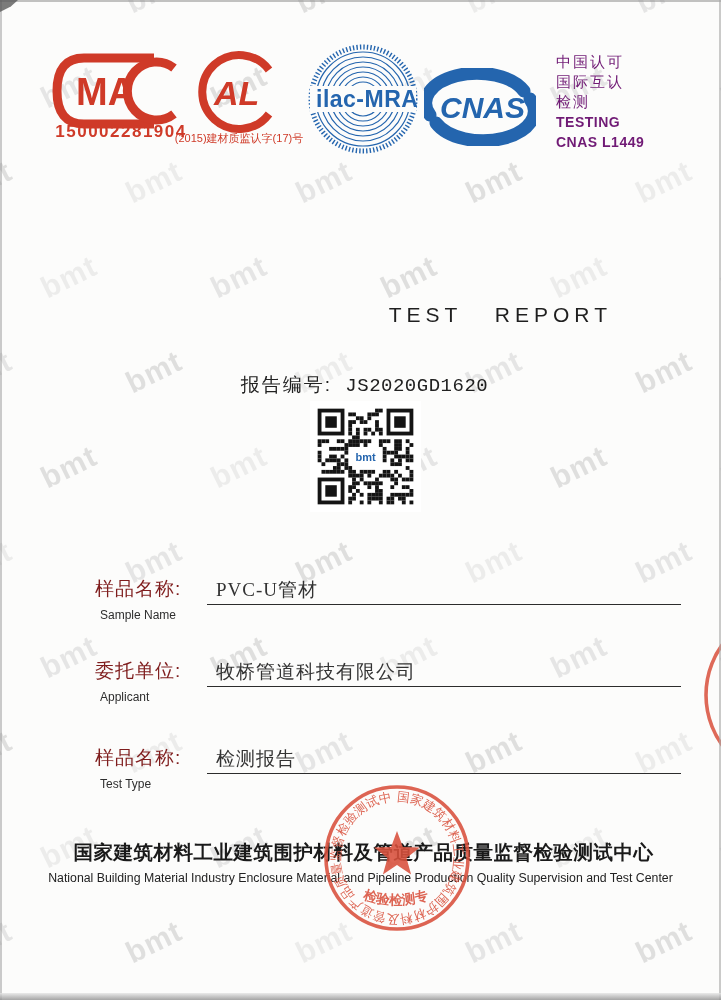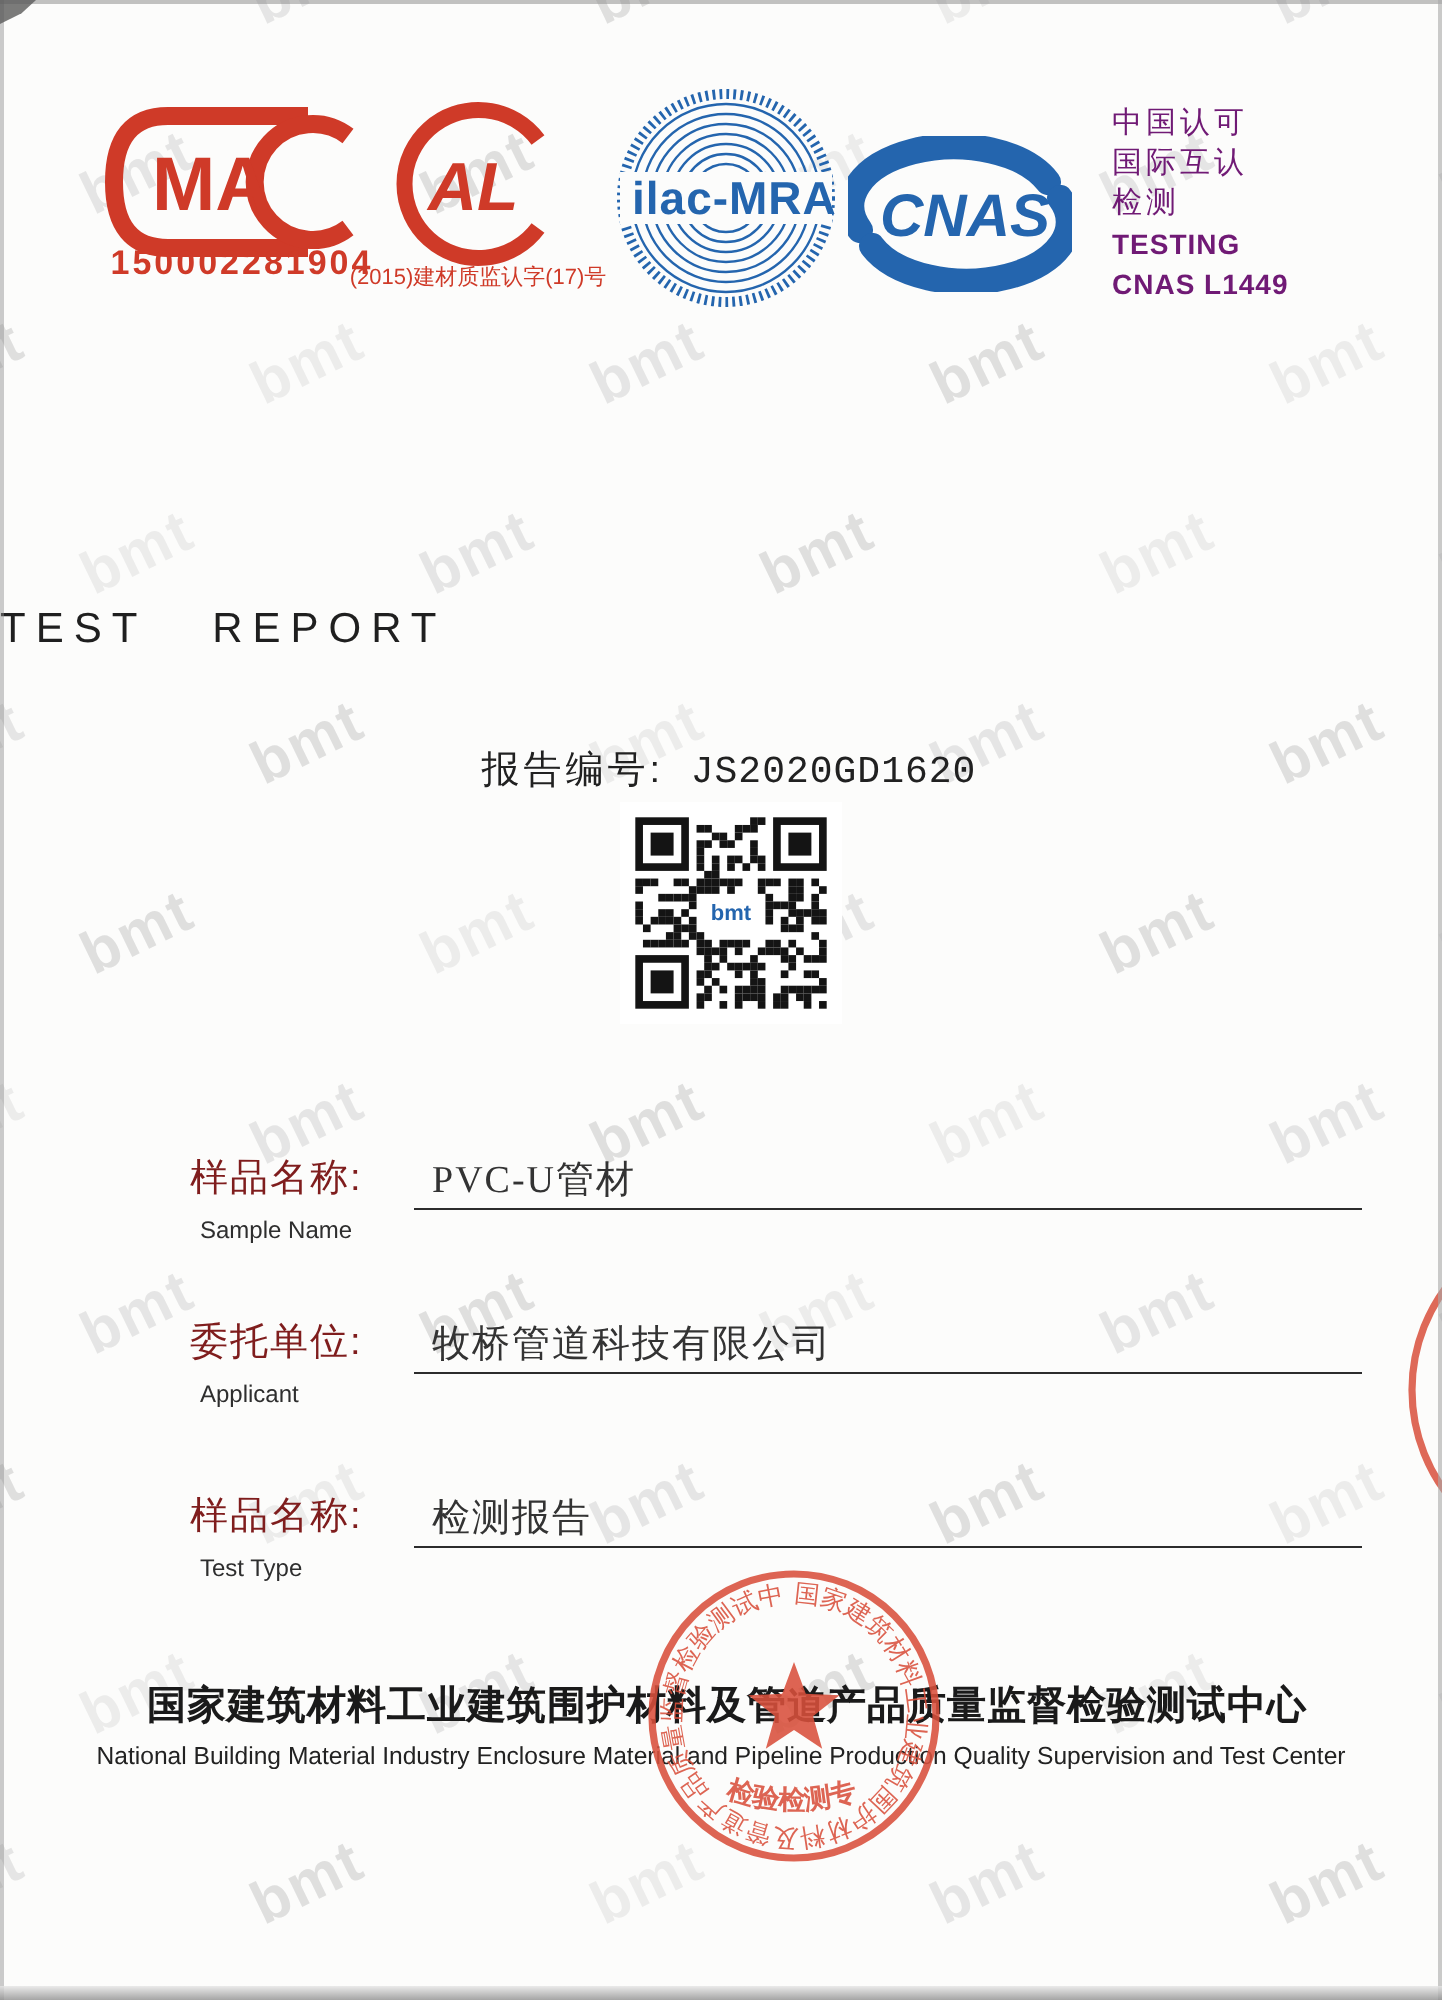--- a/index.html
+++ b/index.html
@@ -20,21 +20,21 @@
   
   .cma-number{left:50px;top:122px;width:142px;text-align:center;font-size:17px;font-weight:bold;
               letter-spacing:1.5px;color:#cf3a28;}
   .al-caption{left:174px;top:131px;width:130px;text-align:center;font-size:11px;color:#cf3a28;}
   .cnas-lines{left:556px;top:52px;line-height:20px;color:#701a75;}
   .cnas-lines .cn{font-size:15px;font-family:"Liberation Serif","DejaVu Serif",serif;letter-spacing:2px;}
   .cnas-lines .en{font-size:14px;font-weight:bold;letter-spacing:.5px;}
   
   .title-cn{left:0;top:228px;width:721px;text-align:center;font-size:47px;font-weight:bold;
             letter-spacing:42px;padding-left:66px;box-sizing:border-box;color:#171717;}
-  .title-en{left:0;top:303px;width:612px;text-align:left;font-size:21px;letter-spacing:5px;
+  .title-en{left:0;top:303px;width:612px;text-align:right;font-size:21px;letter-spacing:5px;
             word-spacing:22px;padding-left:0;box-sizing:border-box;color:#1f1f1f;}
   .report-no{left:0;top:372px;width:721px;text-align:center;font-size:19px;color:#212121;padding-left:8px;box-sizing:border-box;}
   .report-no .lab{letter-spacing:2px;}
   .report-no .val{font-family:"Liberation Mono","DejaVu Sans Mono",monospace;margin-left:8px;letter-spacing:.5px;}
   
   .qr-wrap{left:310px;top:401px;width:111px;height:111px;background:#fff;}
   .qr-center{position:absolute;left:39px;top:47px;width:33px;height:17px;background:#fff;
              display:flex;align-items:center;justify-content:center;font-size:11px;font-weight:bold;color:#2465ae;}
   
   .field .lab{position:absolute;left:95px;font-size:19px;font-weight:normal;letter-spacing:1px;color:#7f1d1d;}

